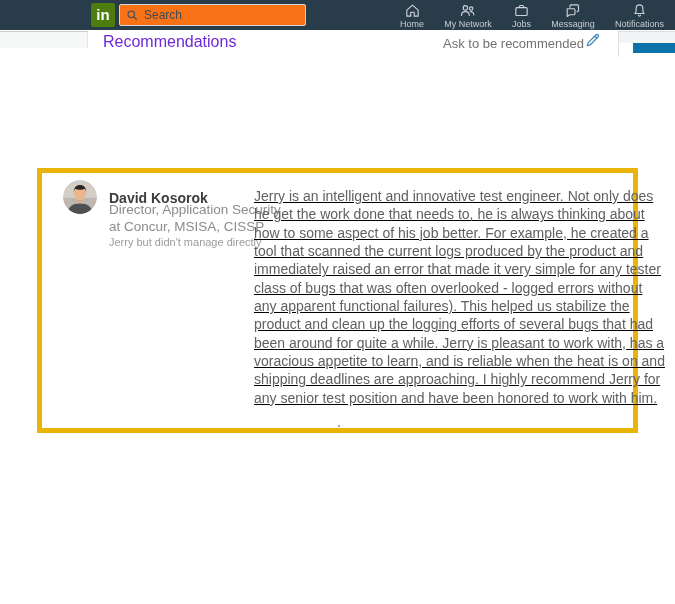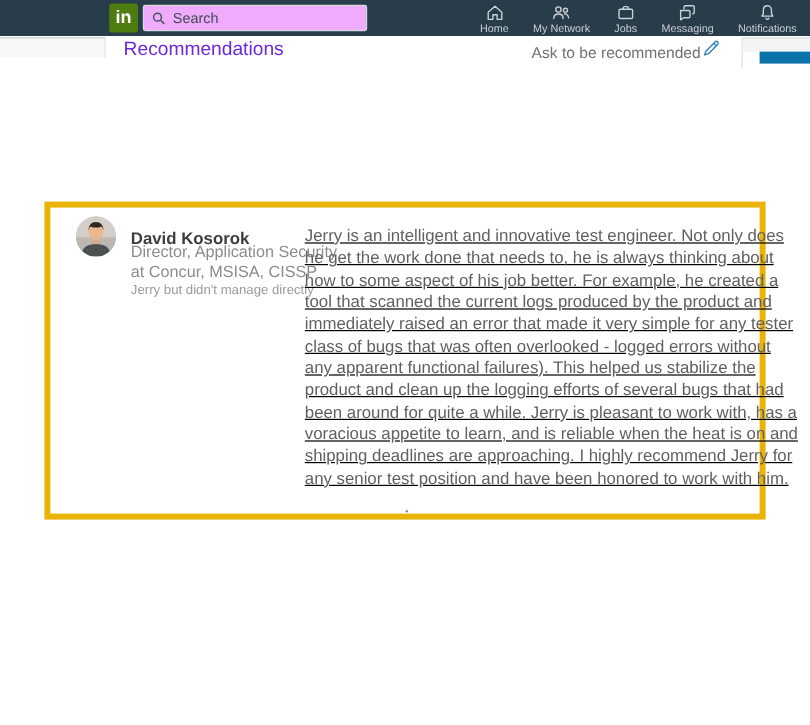--- a/index.html
+++ b/index.html
@@ -3,21 +3,21 @@
 <meta charset="utf-8">
 <style>
   html,body{margin:0;padding:0;background:#fff;}
   *{box-sizing:border-box;font-family:"Liberation Sans",sans-serif;}
   #page{position:relative;width:675px;height:604px;background:#ffffff;overflow:hidden;}
 
   
   .topnav{position:absolute;left:0;top:0;width:675px;height:30px;background:#293c4a;}
   .logo{position:absolute;left:91px;top:3px;width:24px;height:24px;background:#4d7c0f;border-radius:2px;
         color:#fff;font-weight:bold;font-size:15px;text-align:center;line-height:24px;cursor:pointer;}
-  .searchbox{position:absolute;left:119px;top:4px;width:187px;height:22px;background:#f0abfc;
+  .searchbox{position:absolute;left:119px;top:4px;width:187px;height:22px;background:#f97316;
              border-radius:2px;display:flex;align-items:center;padding:0 6px;border:1px solid #d3d9dd;}
   .searchbox svg{flex:0 0 auto;margin-right:5px;}
   .searchbox input{border:none;outline:none;background:transparent;font-size:12px;color:#333e46;width:150px;padding:0;}
   .searchbox input::placeholder{color:#3f4a52;opacity:1;}
   .navitems{position:absolute;left:398px;top:0;width:268px;height:30px;display:flex;justify-content:space-between;align-items:center;}
   .navitem{display:flex;flex-direction:column;align-items:center;justify-content:center;height:30px;cursor:pointer;padding:1px 2px 0 2px;}
   .navitem svg{display:block;}
   .navlabel{font-size:9px;color:#c7ced3;margin-top:0px;white-space:nowrap;}
 
   

